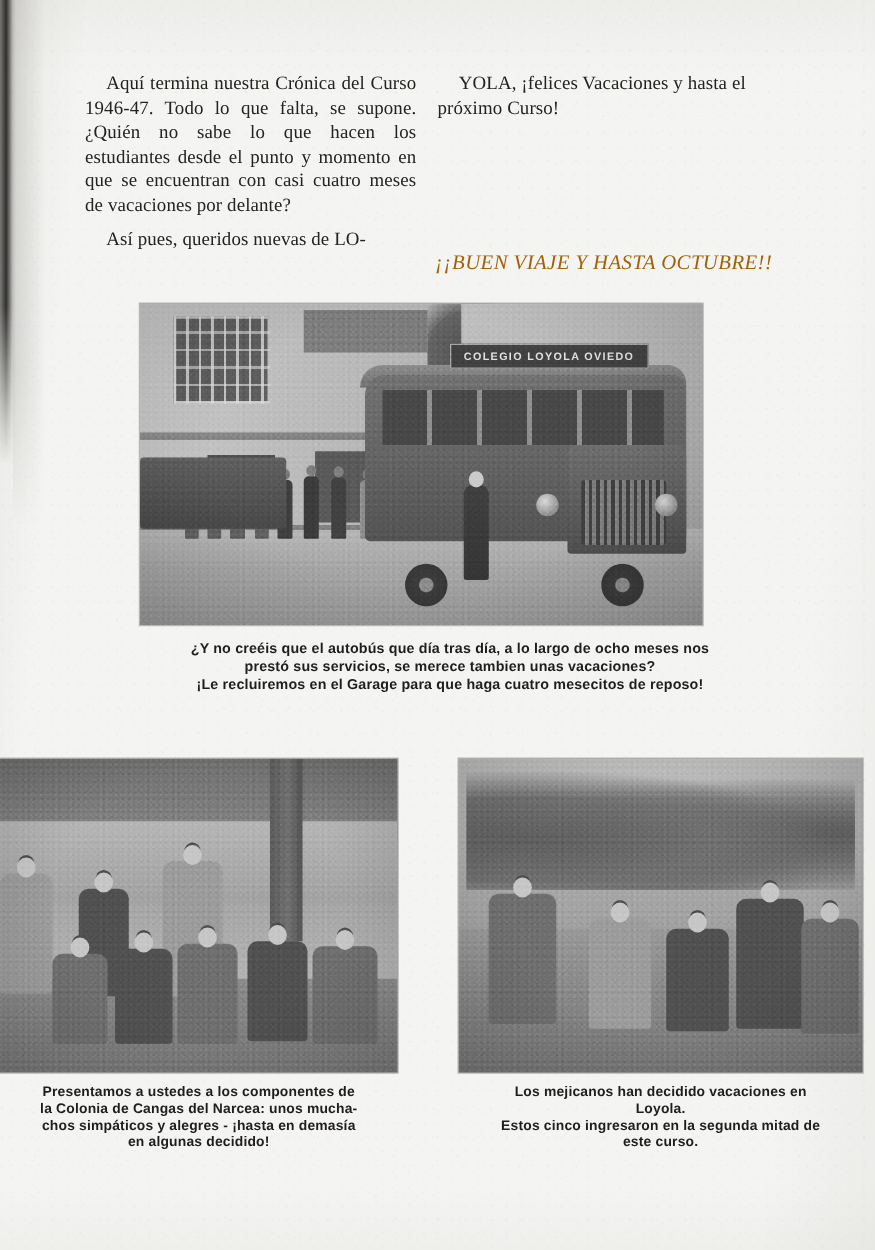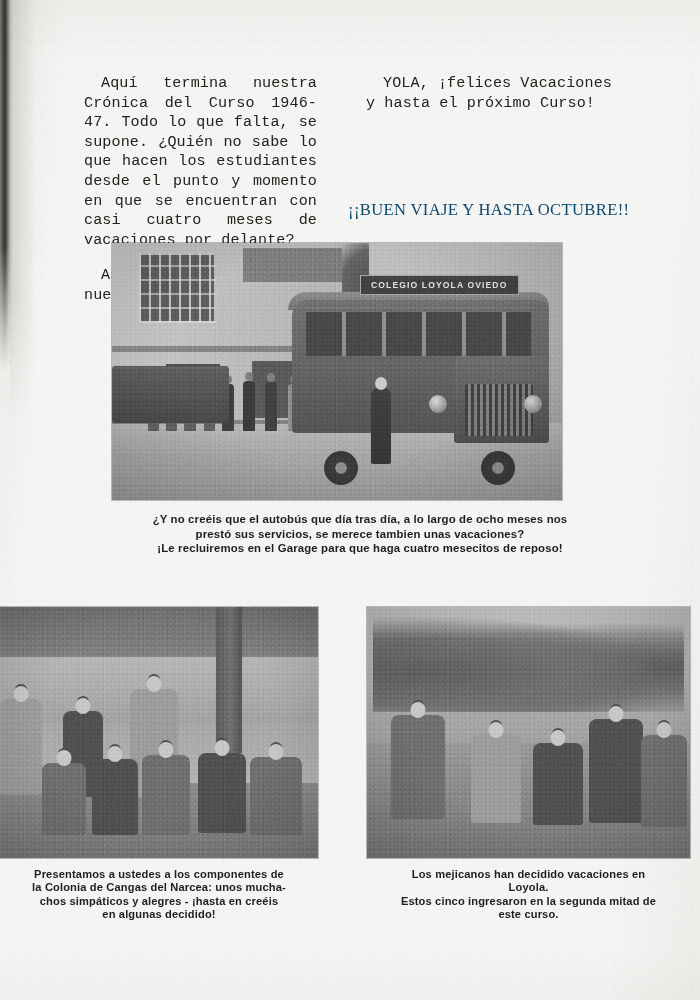--- a/index.html
+++ b/index.html
@@ -71,37 +71,37 @@
     color: #24221f;
     font-size: 15.1px;
     line-height: 19.6px;
     text-align: justify;
     text-justify: inter-word;
     letter-spacing: .1px;
   }
   #col-left  { left: 68px;  top: 58px; width: 265px; }
   #col-right { left: 350px; top: 58px; width: 290px; }
   .col p {
-    margin: 16px;
+    margin: 0;
     text-indent: 17px;
-    font-family: Liberation Mono, monospace;
   }
   .col p + p { margin-top: 7px; }
   .col p:last-child { text-align: left; }
   #col-right p:last-child { text-align: left; }
 
   .farewell {
     position: absolute;
     left: 348px;
     top: 200px;
     width: 296px;
     font-size: 16.6px;
     letter-spacing: .35px;
-    color: #0c4a6e;
+    color: #a16207;
     white-space: nowrap;
+    font-style: italic;
   }
 
   
   .photo {
     position: absolute;
     overflow: hidden;
     background: #8f8d88;
     box-shadow: 0 0 0 1px rgba(60,58,55,0.35);
     filter: grayscale(100%) contrast(0.92) brightness(1.02);
   }
@@ -440,21 +440,21 @@
       <div class="fig" style="left:198px; top:146px; width:48px; height:80px;"></div>
       <div class="fig mid" style="left:250px; top:150px; width:52px; height:78px;"></div>
     </div>
     <div class="noise"></div>
     <div class="vign"></div>
   </div>
 
   <div class="caption" id="caption-colonia">
     <span class="ln">Presentamos a ustedes a los  componentes  de</span>
     <span class="ln">la Colonia de Cangas del Narcea: unos  mucha-</span>
-    <span class="ln">chos simpáticos y alegres - ¡hasta en  creéis</span>
+    <span class="ln">chos simpáticos y alegres - ¡hasta en  demasía</span>
     <span class="ln">en algunas decidido!</span>
   </div>
 
   <div class="photo" id="photo-mejicanos">
     <div class="scene">
       <div class="bg"></div>
       <div class="trees"></div>
       <div class="field"></div>
 
       <div class="fig mid" style="left:24px;  top:108px; width:54px; height:104px;"></div>

